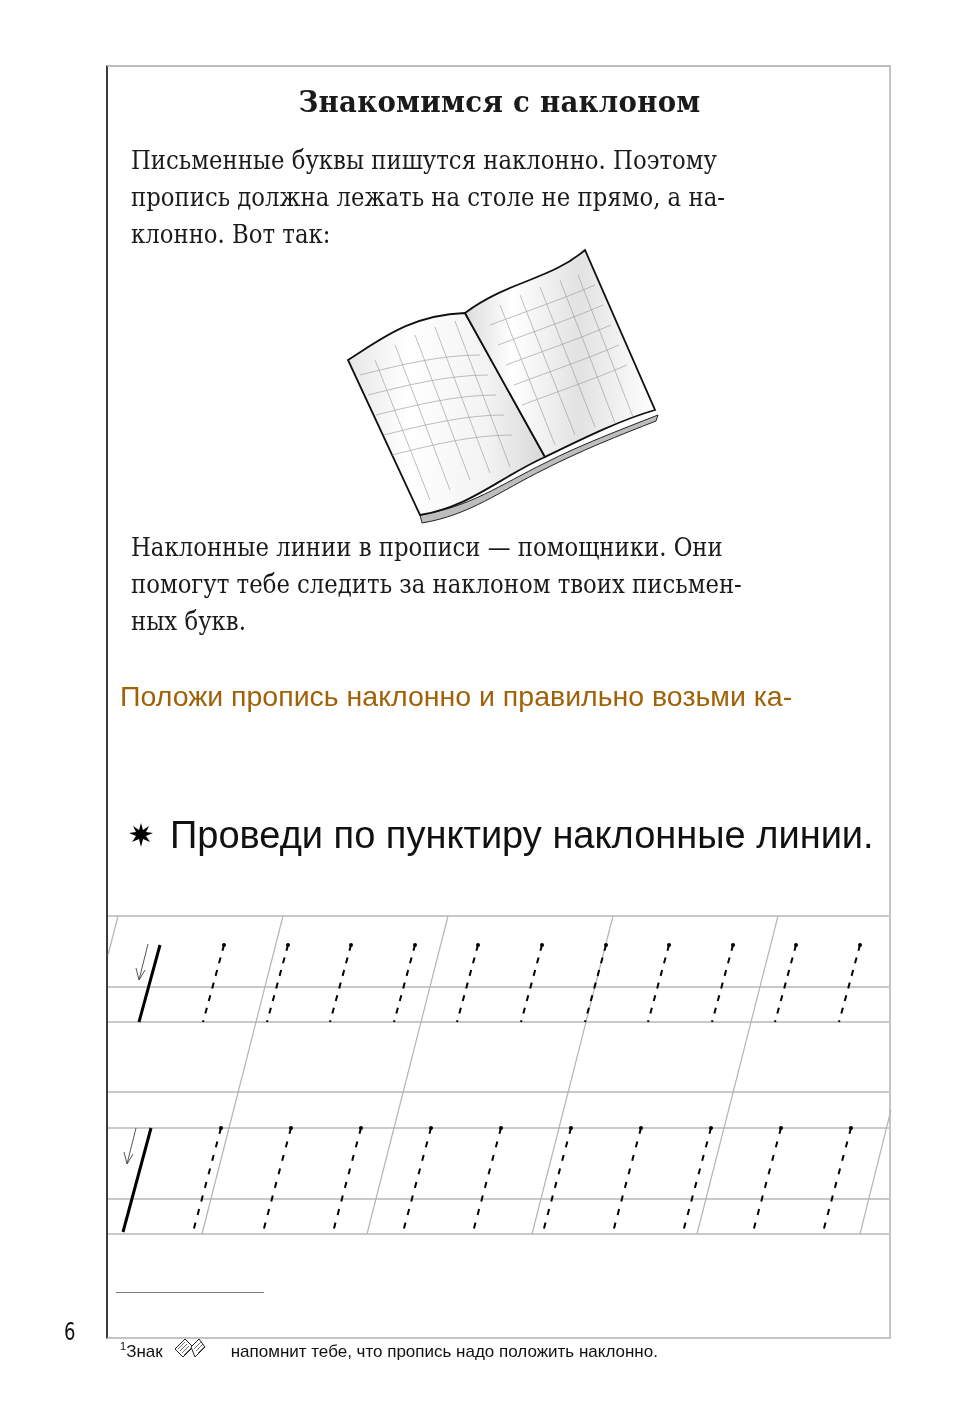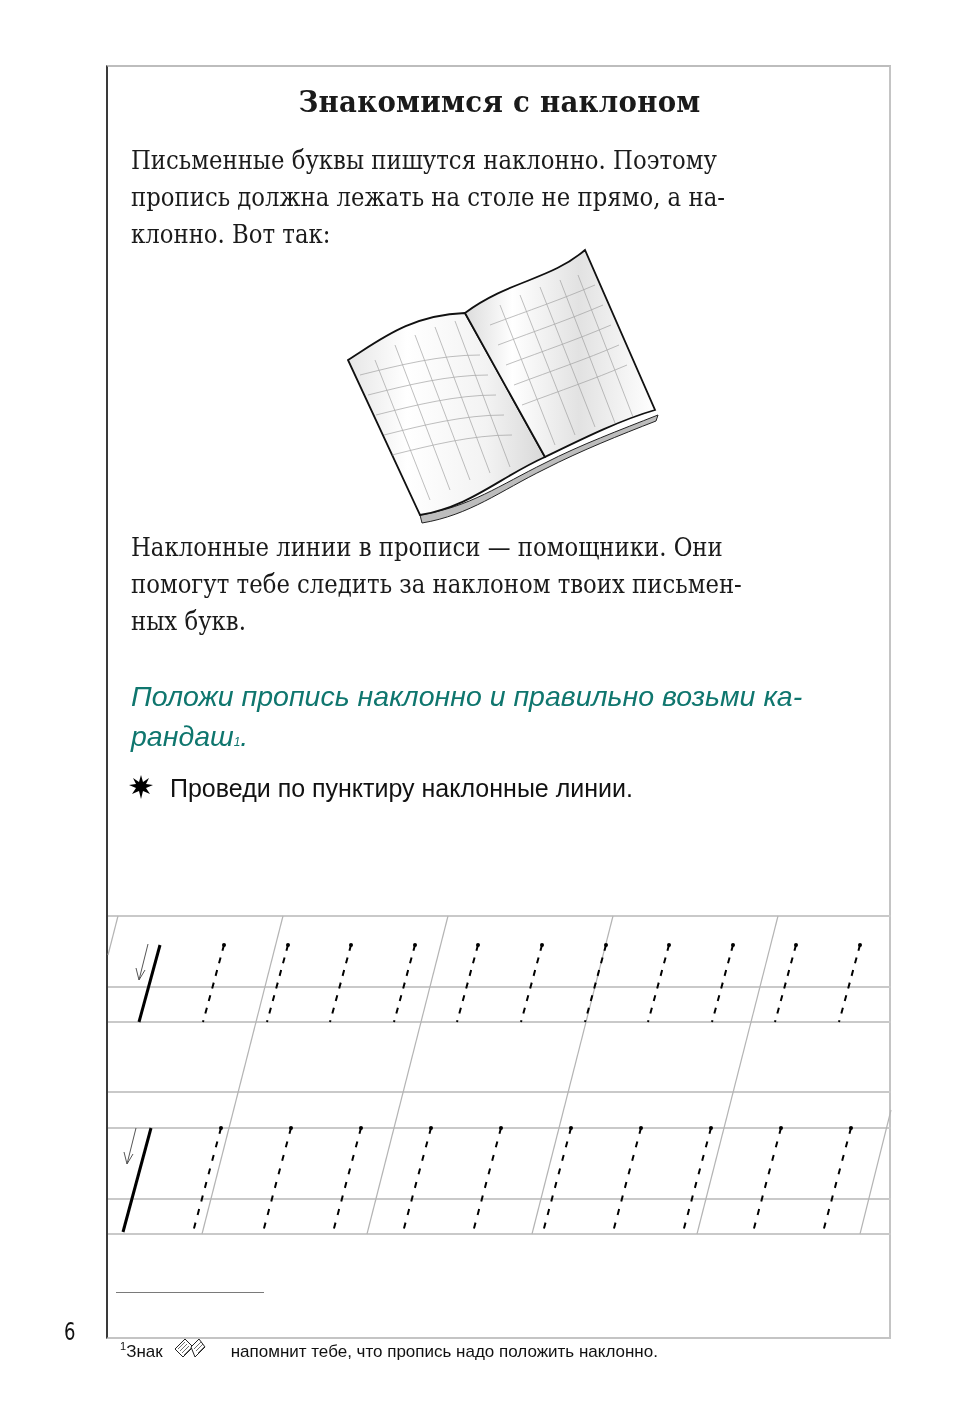--- a/index.html
+++ b/index.html
@@ -5,24 +5,24 @@
   html, body { margin:0; padding:0; background:#ffffff; }
   body { width:974px; height:1417px; position:relative; overflow:hidden; }
   .frame { position:absolute; left:106px; top:65px; width:785px; height:1274px;
            border-top:2px solid #bdbdbd; border-right:2px solid #c4c4c4; border-bottom:2px solid #c4c4c4;
            border-left:2px solid #3a3a3a; box-sizing:border-box; }
   .title { position:absolute; left:106px; width:787px; top:84px; text-align:center;
            font-family:"DejaVu Serif", serif; font-weight:bold; font-size:30px; color:#1a1a1a;
            letter-spacing:0.3px; transform:scaleX(0.92); transform-origin:center; }
   .serif-para { position:absolute; left:131px; width:760px; font-family:"DejaVu Serif", serif;
            font-size:26.5px; line-height:37px; color:#1a1a1a; transform:scaleX(0.86); transform-origin:left top; white-space:nowrap; }
-  .sans-para { position:absolute; left:131px; width:760px; font-family:"Liberation Sans", sans-serif;
-           font-size:28.5px; line-height:40px; color:#0f766e; white-space:nowrap;font-style:italic; }
+  .sans-para { position:absolute; left:120px; width:760px; font-family:"Liberation Sans", sans-serif;
+           font-size:28.5px; line-height:40px; color:#a16207; white-space:nowrap; }
   .sup { font-size:12px; vertical-align:top; position:relative; top:6px; }
-  .task { position:absolute; left:128px; top:774px; font-family:"Liberation Sans", sans-serif; font-size:25px; color:#111; }
+  .task { position:absolute; left:128px; top:814px; font-family:"Liberation Sans", sans-serif; font-size:38px; color:#111; }
   .task .star { display:inline-block; width:26px; height:26px; vertical-align:middle; margin-right:16px; position:relative; top:-3px; }
   .book { position:absolute; left:330px; top:245px; width:330px; height:285px; }
   .practice { position:absolute; left:0; top:0; width:974px; height:1417px; pointer-events:none; }
   .footnote-rule { position:absolute; left:116px; top:1292px; width:148px; height:1px; background:#7a7a7a; }
   .footnote { position:absolute; left:120px; top:1309px; font-family:"Liberation Sans", sans-serif; font-size:17px; color:#111; white-space:nowrap;margin-top:32px; }
   .footnote .fn-sup { font-size:11px; vertical-align:top; position:relative; top:-1px; }
   .footnote .fn-icon { display:inline-block; width:34px; height:24px; vertical-align:middle; margin:0 24px 0 10px; position:relative; top:-4px; }
   .page-num { position:absolute; left:64px; top:1318px; font-family:"DejaVu Sans", sans-serif; font-size:24px; color:#111; transform:scaleX(0.75); transform-origin:left top; }
 </style>
 </head>
@@ -84,21 +84,20 @@
 </svg>
 
 <div class="serif-para" style="top:528px;">
   <div>Наклонные линии в прописи — помощники. Они</div>
   <div>помогут тебе следить за наклоном твоих письмен-</div>
   <div>ных букв.</div>
 </div>
 
 <div class="sans-para" style="top:676px;">
   <div>Положи пропись наклонно и правильно возьми ка-</div>
-  <div><span>рандаш</span><span class="sup">1</span><span>.</span></div>
 </div>
 
 <div class="task">
   <svg class="star" viewBox="0 0 26 26">
     <polygon points="13,1 15,8 21,4 18,10 25,11 18,14 22,20 15,17 13,25 11,17 4,20 8,14 1,11 8,10 5,4 11,8" fill="#000"></polygon>
   </svg><span>Проведи по пунктиру наклонные линии.</span>
 </div>
 
 <svg class="practice" viewBox="0 0 974 1417">
 

